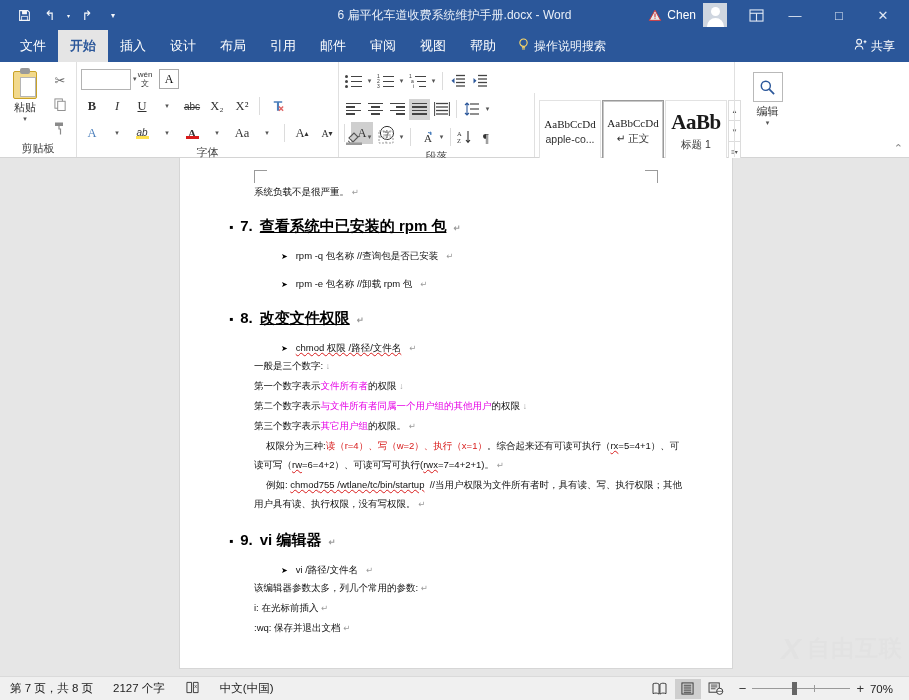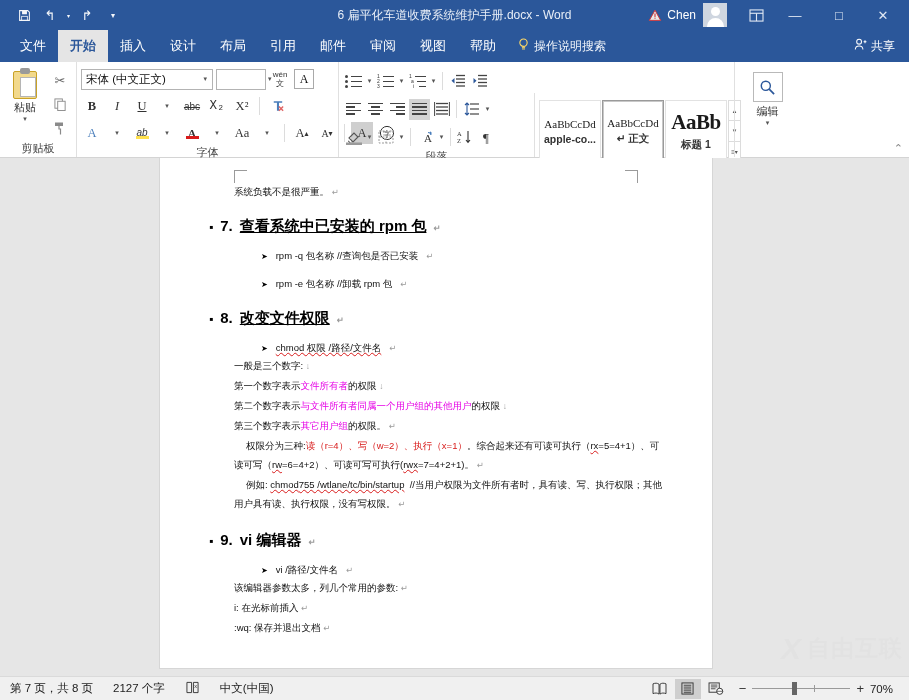--- a/index.html
+++ b/index.html
@@ -151,21 +151,21 @@
   
   .g-styles { width: 200px; margin-top: 31px; }
   .style-gallery { display: flex; align-items: stretch; height: 62px; }
   .style-item {
     width: 62px; border: 1px solid #e2e2e2; background: #fff;
     display: flex; flex-direction: column; align-items: center;
     justify-content: center; gap: 3px; margin-right: 1px;
   }
   .style-item.sel { border: 1px solid #9a9a9a; box-shadow: 0 0 0 1px #c8c8c8 inset; }
   .st-prev { font-family: "Liberation Serif", serif; font-size: 11px; color: #1a1a1a; }
-  .st-name { font-size: 10.5px; color: #333; font-weight: bold; }
+  .st-name { font-size: 10.5px; color: #333; }
   .st-h1 .st-prev { font-size: 21px; font-weight: bold; letter-spacing: -.5px; }
   .gallery-nav { display: flex; flex-direction: column; width: 13px; }
   .gallery-nav div {
     flex: 1; border: 1px solid #dcdcdc; border-bottom: none; background: #fff;
     display: flex; align-items: center; justify-content: center;
     font-size: 7px; color: #555;
   }
   .gallery-nav div:last-child { border-bottom: 1px solid #dcdcdc; }
 
   
@@ -176,21 +176,21 @@
   .collapse-ribbon {
     position: absolute; right: 6px; bottom: 2px; font-size: 11px; color: #888;
   }
 
   
   .docarea {
     position: absolute; top: 158px; left: 0; right: 0; bottom: 24px;
     background: #e6e6e6; overflow: hidden;
   }
   .page {
-    position: absolute; left: 160px; top: 0px; width: 552px; height: 510px;
+    position: absolute; left: 180px; top: 0px; width: 552px; height: 510px;
     background: #fff; box-shadow: 0 0 0 1px #d6d6d6;
   }
   .mark { position: absolute; width: 13px; height: 13px; }
   .mark.tl { left: 74px; top: 12px; border-left: 1px solid #9a9a9a; border-top: 1px solid #9a9a9a; }
   .mark.tr { right: 74px; top: 12px; border-right: 1px solid #9a9a9a; border-top: 1px solid #9a9a9a; }
 
   .doc-body {
     position: absolute; left: 74px; top: 26px; right: 50px;
     font-family: "Liberation Sans", sans-serif; color: #111;
   }
@@ -351,38 +351,34 @@
             </svg>
         </div>
       </div>
     </div>
     <div class="rgroup-label">剪贴板</div>
   </div>
 
   <div class="rgroup g-font">
     <div class="rgroup-body" style="flex-direction:column; gap:3px;">
       <div class="font-row">
-        <div class="combo c-fontname">
-          <span class="cv">宋体 (中文正文)</span>
-          <span class="carr">▾</span>
-        </div>
         <div class="combo c-fontsize">
           <span class="cv">五号</span>
           <span class="carr">▾</span>
         </div>
         <div class="ico" style="font-size:8px;line-height:9px;text-align:center">wén<br>文</div>
         <div class="sq-btn" style="color:#111;font-family:'Liberation Serif',serif">A</div>
       </div>
       <div class="font-row">
         <div class="ico bold">B</div>
         <div class="ico ital">I</div>
         <div class="ico und">U</div>
         <div class="ico" style="font-size:7px;color:#555">▾</div>
         <div class="ico" style="text-decoration:line-through;font-size:10px">abc</div>
-        <div class="ico" style="font-family:Liberation Mono, monospace">X₂</div>
+        <div class="ico" style="font-family:Liberation Serif, serif">X₂</div>
         <div class="ico" style="font-family:'Liberation Serif',serif">X²</div>
         <div class="vsep"></div>
         <div class="ico">
           <svg width="15" height="14" viewBox="0 0 16 14">
               <path d="M4 2h9v1.6H9.6V12H7.4V3.6H4z" fill="#4a7ebb"></path>
               <path d="M9.5 7.5 14 12M14 7.5 9.5 12" stroke="#e06666" stroke-width="1.6"></path>
             </svg>
         </div>
       </div>
       <div class="font-row">

